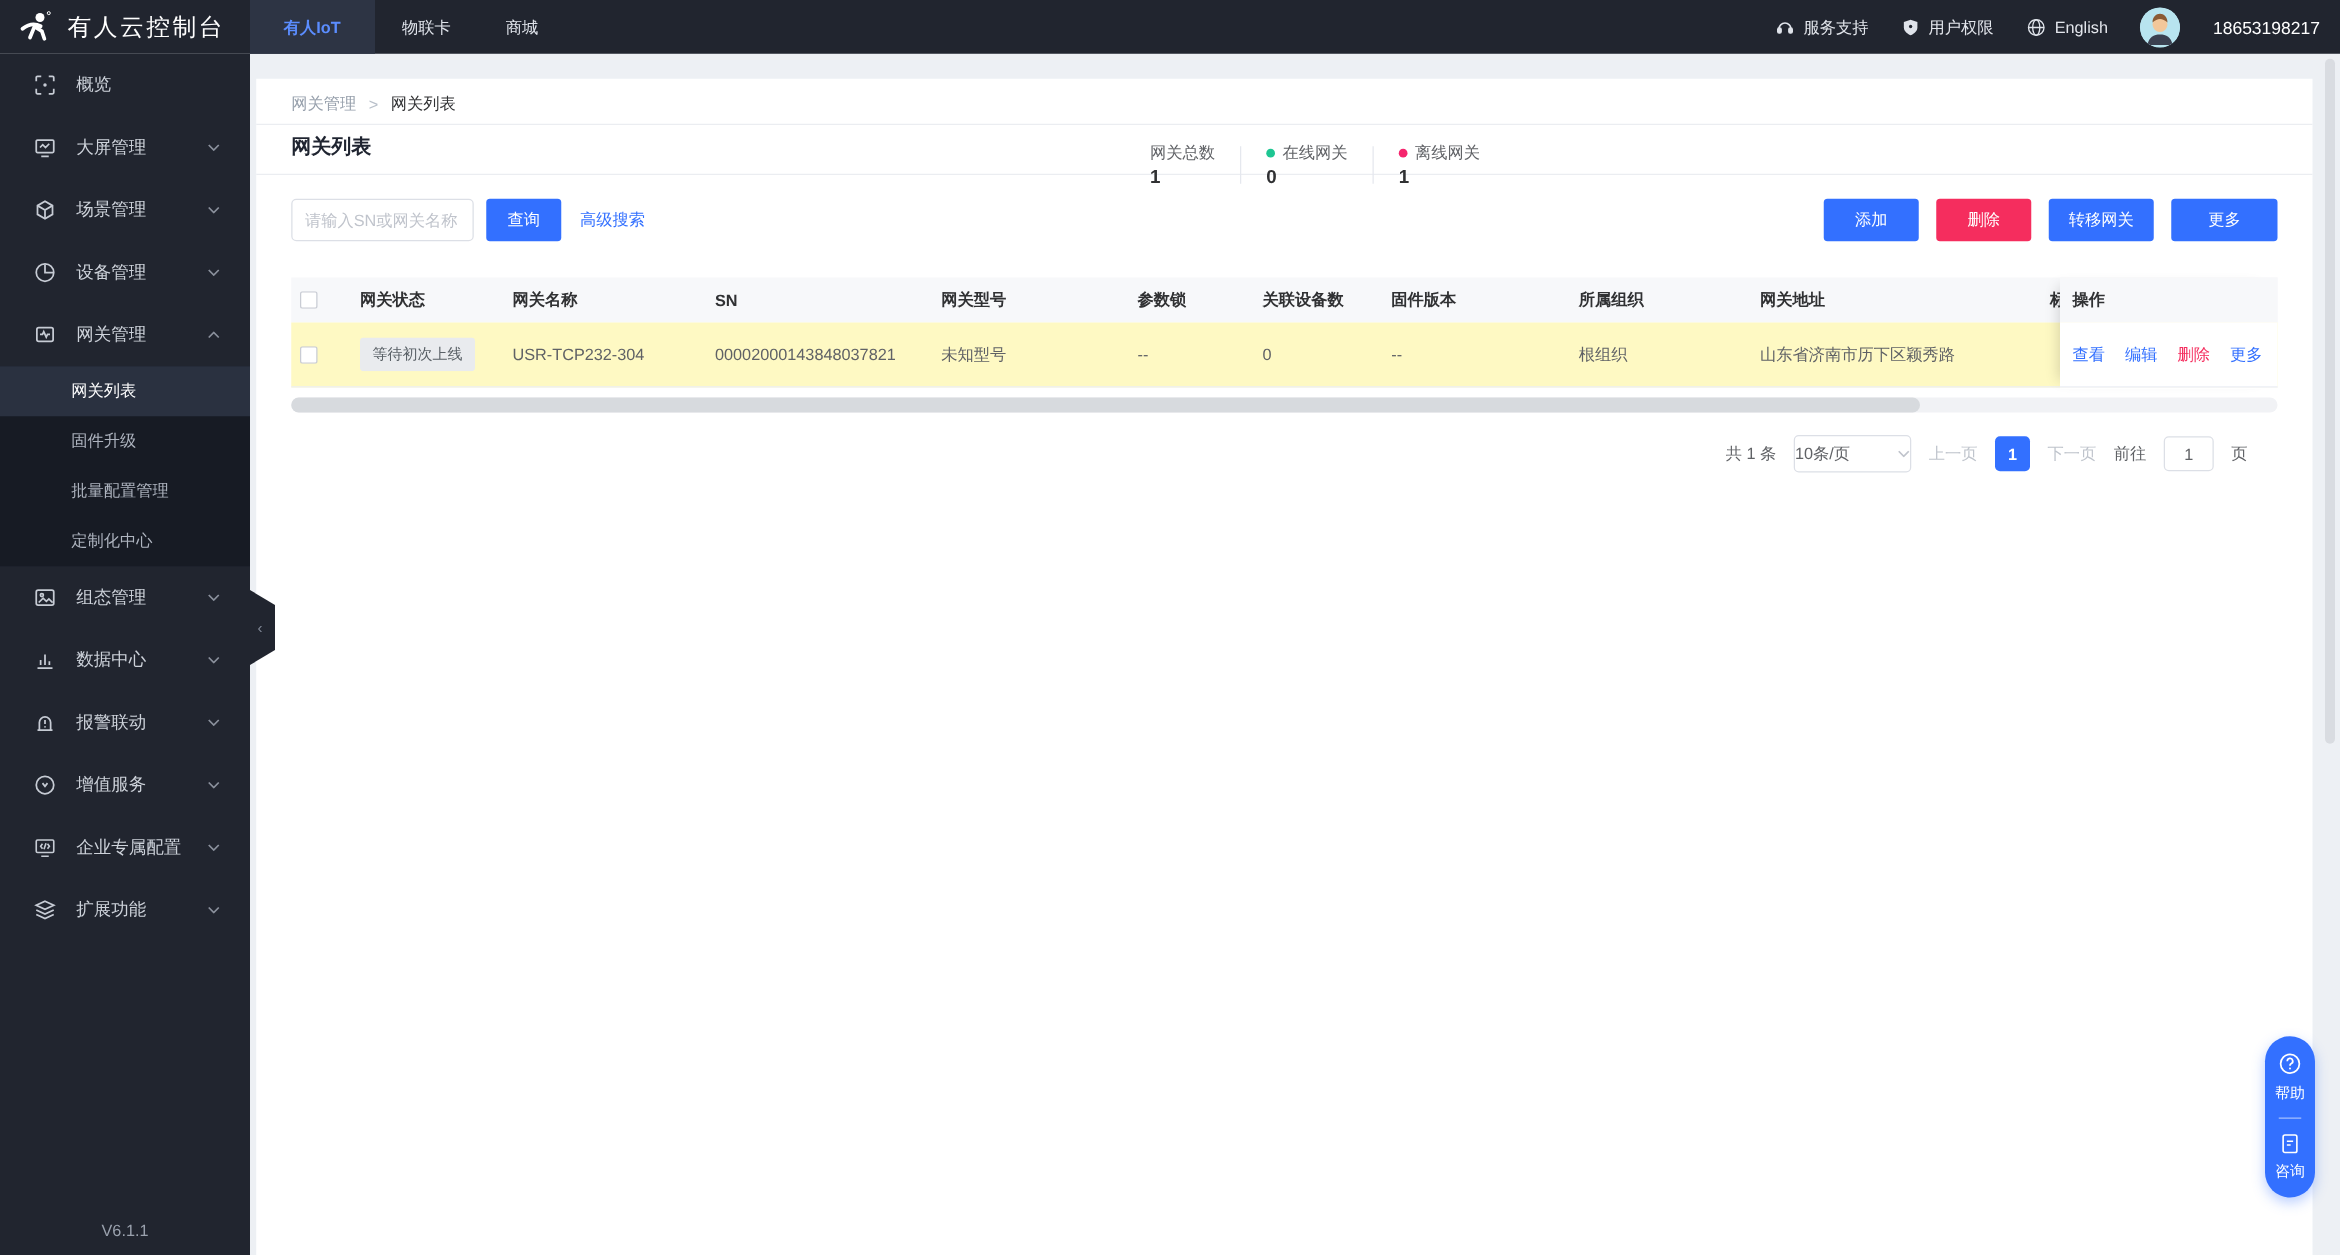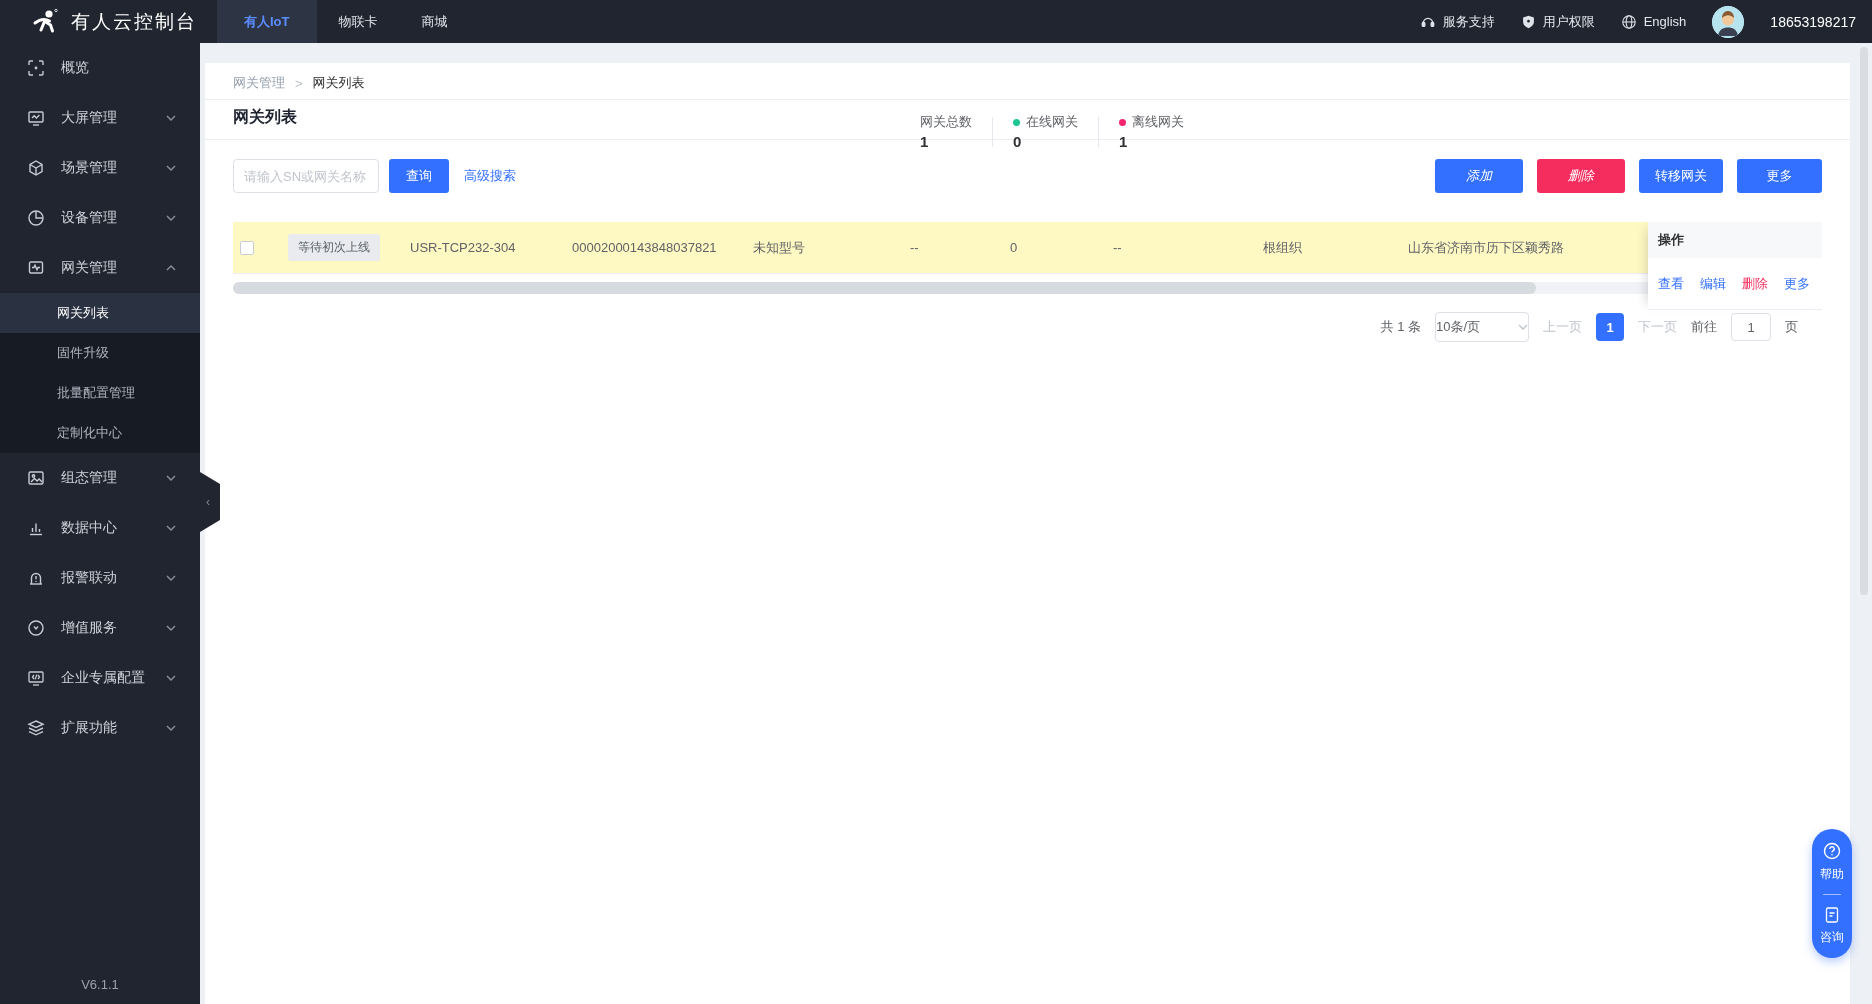--- a/index.html
+++ b/index.html
@@ -1,21 +1,21 @@
 <!DOCTYPE html>
 <html><head>
 <meta charset="utf-8">
 <style>
   * { margin:0; padding:0; box-sizing:border-box; }
   body { font-family:"Liberation Sans","DejaVu Sans",sans-serif; }
   .app { position:relative; width:1872px; height:1004px; overflow:hidden; background:#edf0f4; }
 
   
   .topbar { position:absolute; left:0; top:0; width:1872px; height:43px; background:#21252f; display:flex; align-items:stretch; z-index:10; }
-  .brand { width:200px; display:flex; align-items:center; padding-left:13px; gap:11px;margin-left:17px; }
+  .brand { width:200px; display:flex; align-items:center; padding-left:13px; gap:11px; }
   .brand-title { color:#ffffff; font-size:19px; letter-spacing:2px; white-space:nowrap; }
   .top-tabs { display:flex; align-items:stretch; }
   .top-tab { display:flex; align-items:center; padding:0 22px; font-size:13px; color:#dfe3ea; cursor:pointer; }
   .top-tab.active { background:#2d3444; color:#5b8dff; font-weight:bold; padding:12px 27px; }
   .top-right { margin-left:auto; display:flex; align-items:center; gap:26px; padding-right:16px; }
   .top-right-item { display:flex; align-items:center; gap:7px; color:#e3e6ec; font-size:13px; cursor:pointer; }
   .avatar { width:32px; height:32px; border-radius:50%; overflow:hidden; background:#b8e4ef; flex:none; }
   .phone { color:#ffffff; font-size:14px; }
 
   
@@ -49,21 +49,21 @@
   .dot-offline { background:#f5256d; }
   .stat-value { margin-top:2px; font-size:15px; font-weight:bold; color:#303133; }
 
   .toolbar { display:flex; align-items:center; margin:19px 28px 0; }
   .search-input { width:146px; height:34px; border:1px solid #dcdfe6; border-radius:4px; padding:0 10px; font-size:13px; color:#606266; outline:none; }
   .search-input::placeholder { color:#c0c4cc; }
   .btn { height:34px; border:none; border-radius:3px; background:#3370ff; color:#ffffff; font-size:13px; cursor:pointer; font-family:inherit; }
   .btn-query { width:60px; margin-left:10px; }
   .link { color:#3370ff; font-size:13px; margin-left:15px; cursor:pointer; }
   .toolbar-right { margin-left:auto; display:flex; gap:14px; }
-  .btn-add,.btn-del { width:88px;font-style:italic; }
+  .btn-add,.btn-del { width:76px; }
   .btn-del { background:#f52d5e; }
   .btn-transfer { width:84px; }
   .btn-more { width:85px; }
 
   .table-wrap { position:relative; margin:29px 28px 0; }
   .t-header { display:flex; height:36px; align-items:center; background:#f7f8fa; font-size:13px; font-weight:bold; color:#303133; }
   .t-row { display:flex; height:52px; align-items:center; font-size:13px; color:#606266; border-bottom:1px solid #ebeef5; background:#fef9c3; }
   .cell { padding-left:7px; overflow:hidden; white-space:nowrap; flex:none; }
   .c0{width:48px; display:flex;} .c1{width:122px;} .c2{width:162px;} .c3{width:181px;} .c4{width:157px;}
   .c5{width:100px;} .c6{width:103px;} .c7{width:150px;} .c8{width:145px;} .c9{width:232px;} .c10{flex:1;}
@@ -350,20 +350,35 @@
       <span class="link">高级搜索</span>
       <div class="toolbar-right">
         <button class="btn btn-add">添加</button>
         <button class="btn btn-del">删除</button>
         <button class="btn btn-transfer">转移网关</button>
         <button class="btn btn-more">更多</button>
       </div>
     </div>
 
     <div class="table-wrap">
+      <div class="t-header">
+        <div class="cell c0">
+            <span class="checkbox"></span>
+          </div>
+        <div class="cell c1">网关状态</div>
+        <div class="cell c2">网关名称</div>
+        <div class="cell c3">SN</div>
+        <div class="cell c4">网关型号</div>
+        <div class="cell c5">参数锁</div>
+        <div class="cell c6">关联设备数</div>
+        <div class="cell c7">固件版本</div>
+        <div class="cell c8">所属组织</div>
+        <div class="cell c9">网关地址</div>
+        <div class="cell c10">标</div>
+      </div>
       <div class="t-row">
         <div class="cell c0">
             <span class="checkbox"></span>
           </div>
         <div class="cell c1"><span class="badge">等待初次上线</span></div>
         <div class="cell c2">USR-TCP232-304</div>
         <div class="cell c3">00002000143848037821</div>
         <div class="cell c4">未知型号</div>
         <div class="cell c5">--</div>
         <div class="cell c6">0</div>

